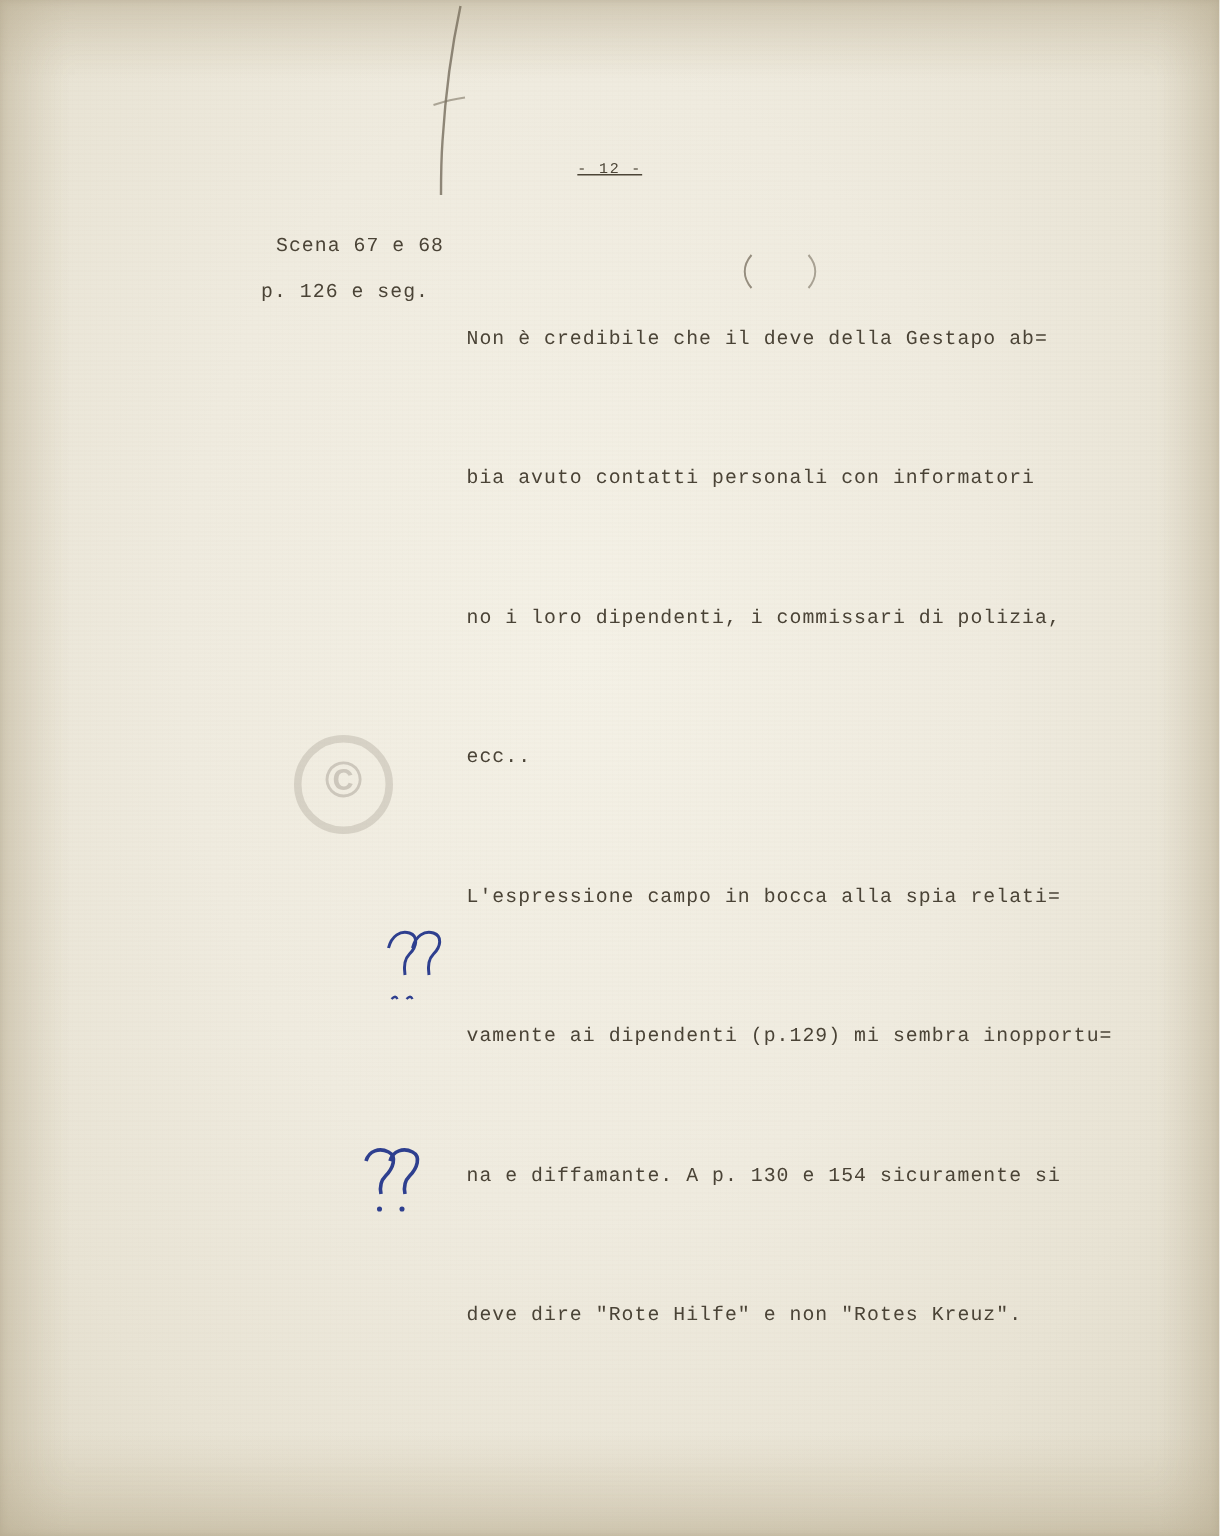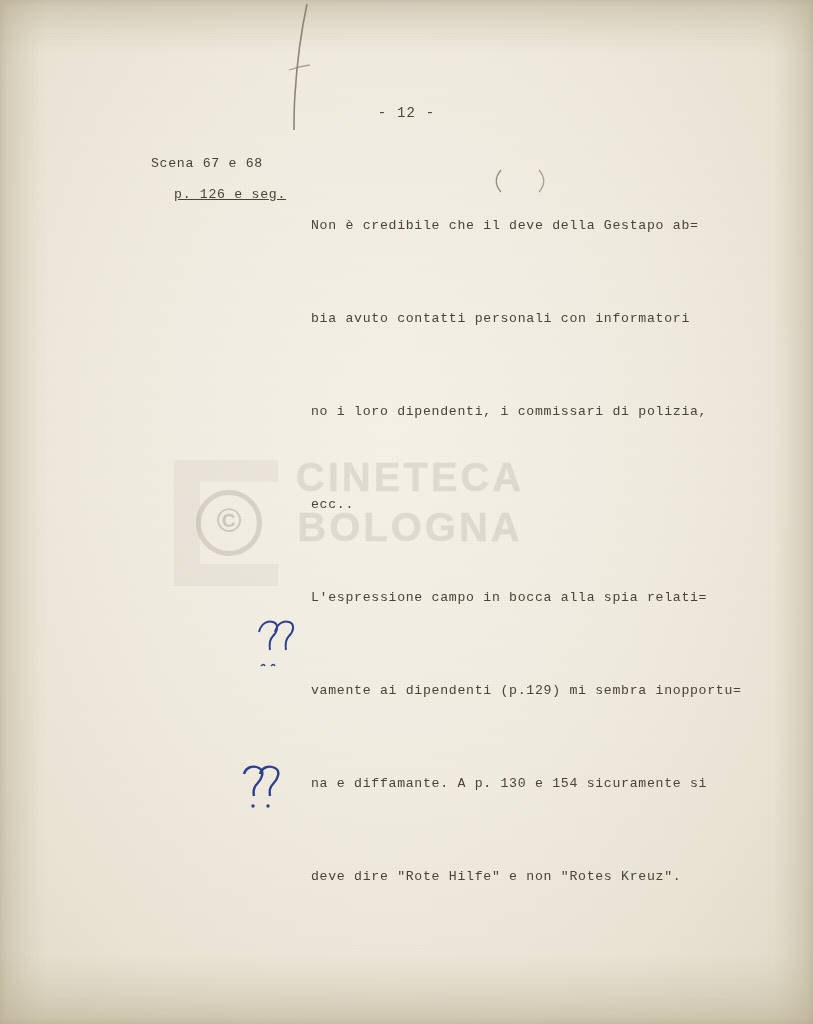--- a/index.html
+++ b/index.html
@@ -73,50 +73,50 @@
     white-space: pre;
   }
 
   #page-number {
     position: absolute;
     top: 98px;
     left: 0;
     right: 0;
     text-align: center;
     font-family: "Liberation Mono", monospace;
-    font-size: 14px;
+    font-size: 10px;
     letter-spacing: 1.2px;
     color: #4c4537;
+    text-decoration: underline;
   }
 
   #content {
     position: absolute;
     left: 0;
     top: 148px;
     width: 813px;
   }
 
   .entry {
     position: relative;
     display: block;
     margin: 0;
     padding: 0;
   }
   .entry-label {
     position: absolute;
     left: 118px;
     top: 0;
     width: 178px;
-    text-align: center;
+    text-align: right;
   }
   .entry-label.right {
     text-align: right;
     width: 178px;
     left: 108px;
-    text-decoration: underline;
   }
   .entry-body {
     margin-left: 311px;
     padding-right: 18px;
   }
   .line { display: block; }
 
   
   .pen {
     position: absolute;
@@ -216,27 +216,20 @@
         <span class="line">ecc..</span>
         <span class="line">L'espressione campo in bocca alla spia relati=</span>
         <span class="line">vamente ai dipendenti (p.129) mi sembra inopportu=</span>
         <span class="line">na e diffamante. A p. 130 e 154 sicuramente si</span>
         <span class="line">deve dire "Rote Hilfe" e non "Rotes Kreuz".</span>
       </div>
     </div>
 
   </div>
 
-  <div id="watermark">
-    <div class="wm-line">CINETECA</div>
-    <div class="wm-line">BOLOGNA</div>
-    <svg id="wm-brackets" viewBox="0 0 500 140" preserveAspectRatio="none">
-      <path d="M14 8 H118 V30 H40 V112 H118 V134 H14 Z" fill="rgba(122,114,102,0.45)"></path>
-    </svg>
-  </div>
   <div id="wm-c">©</div>
 
   <svg class="pen" id="pen-slash" viewBox="0 0 26 130">
     <path d="M19 2 C13 30 9 60 7 92 C6 106 6 118 6 128" stroke="#6d6454" stroke-width="1.6" fill="none" opacity="0.75"></path>
     <path d="M1 68 C7 66 14 64 22 63" stroke="#7d7464" stroke-width="1.3" fill="none" opacity="0.6"></path>
   </svg>
 
   <svg class="pen" id="pen-paren" viewBox="0 0 52 26">
     <path d="M8 2 C2 9 2 17 8 24" stroke="#6d6454" stroke-width="1.3" fill="none" opacity="0.7"></path>
     <path d="M46 2 C52 9 52 17 46 24" stroke="#6d6454" stroke-width="1.3" fill="none" opacity="0.55"></path>

